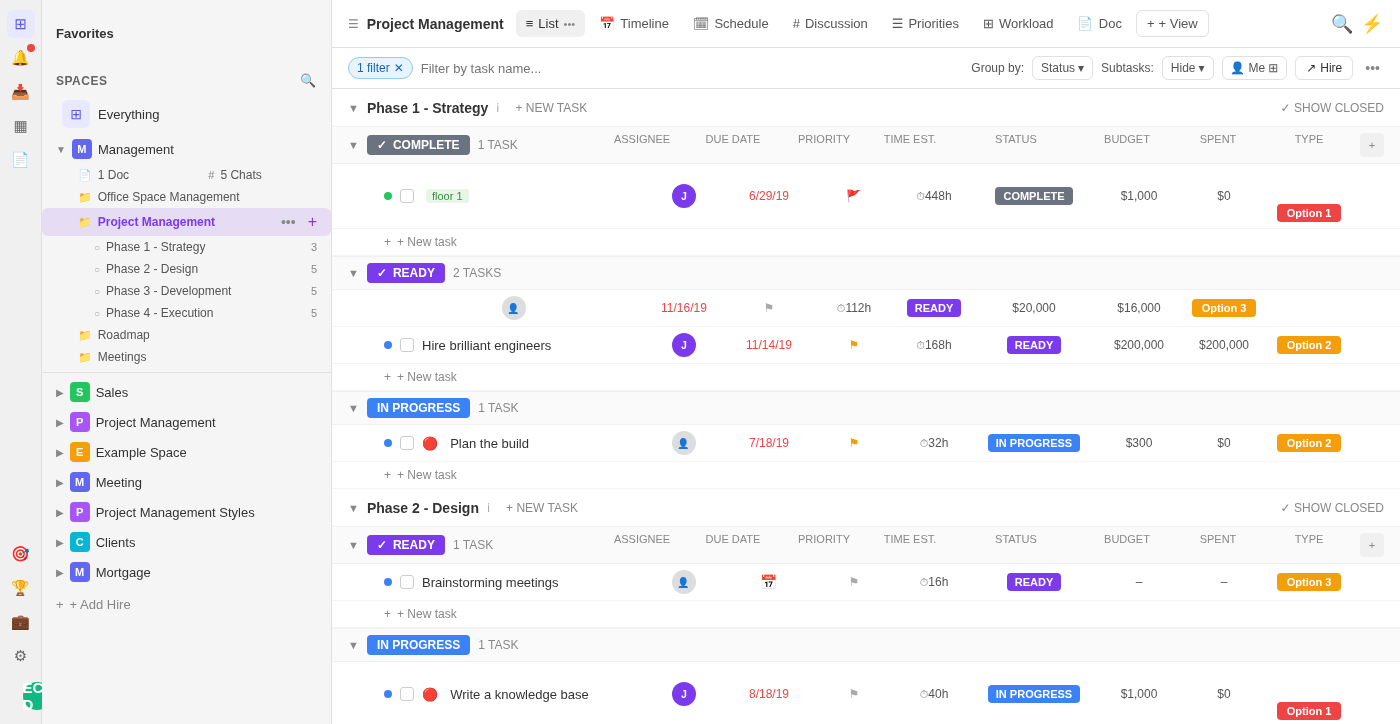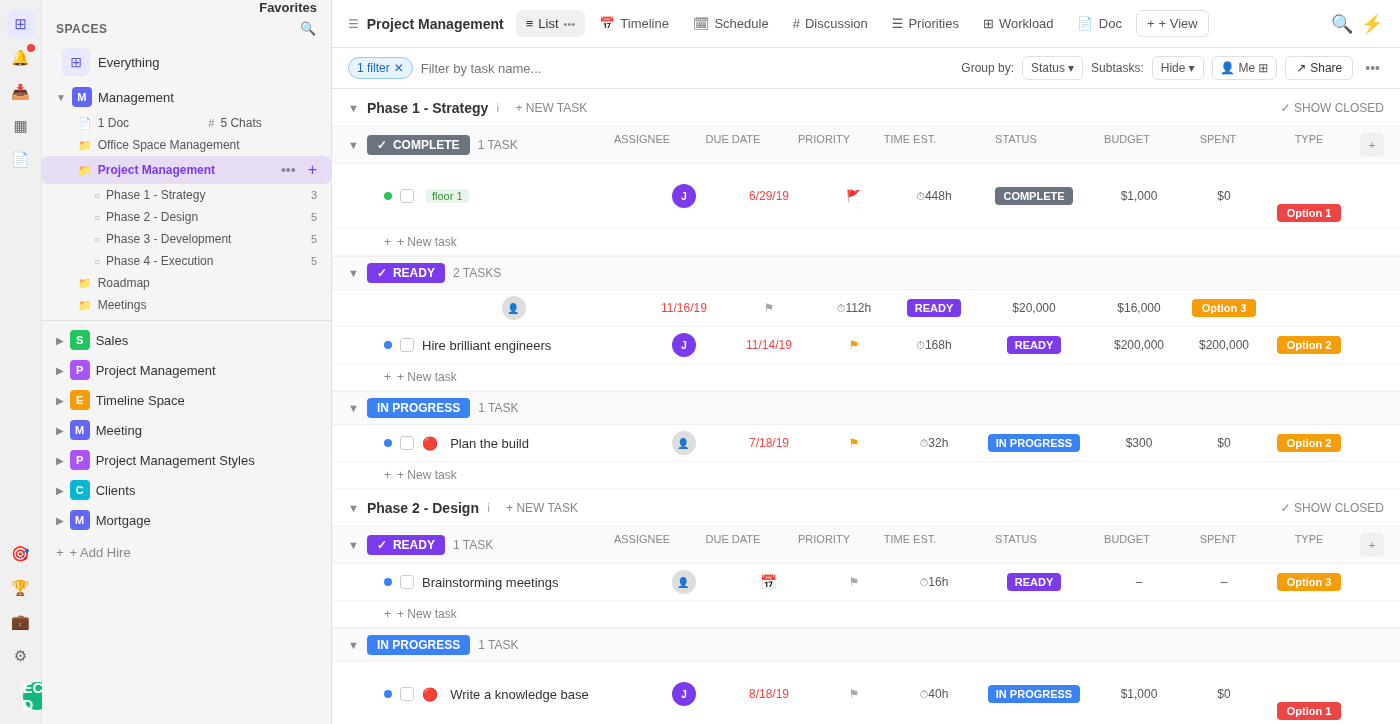--- a/index.html
+++ b/index.html
@@ -1,20 +1,20 @@
 <!DOCTYPE html>
 <html><head>
   <meta charset="utf-8">
   <style>
     * { box-sizing: border-box; margin: 0; padding: 0; }
     body { font-family: -apple-system, BlinkMacSystemFont, 'Segoe UI', sans-serif; font-size: 13px; background: #fff; display: flex; height: 724px; overflow: hidden; }
 
     
     #sidebar { width: 290px; background: #f5f5f5; border-right: 1px solid #e0e0e0; display: flex; flex-direction: column; height: 100%; overflow-y: auto; }
-    .sidebar-header { padding: 0 14px; display: flex; align-items: center; justify-content: flex-end; }
+    .sidebar-header { padding: 26px 14px; display: flex; align-items: center; justify-content: flex-start; }
     .sidebar-header-title { font-weight: 600; font-size: 13px; color: #333; }
     .sidebar-spaces-header { padding: 6px 14px; display: flex; align-items: center; justify-content: space-between; }
     .sidebar-spaces-title { font-size: 12px; font-weight: 600; color: #666; text-transform: uppercase; letter-spacing: 0.5px; }
     .sidebar-icon-btn { width: 28px; height: 28px; border-radius: 6px; display: flex; align-items: center; justify-content: center; color: #666; cursor: pointer; font-size: 14px; }
     .sidebar-icon-btn.active { background: #e8e8ff; color: #5b5bd6; }
 
     .nav-item { display: flex; align-items: center; padding: 5px 14px; cursor: pointer; border-radius: 6px; margin: 1px 6px; gap: 8px; }
     .nav-item-label { flex: 1; font-size: 13px; color: #333; }
 
     .space-item { display: flex; align-items: center; padding: 5px 14px; cursor: pointer; gap: 6px; }
@@ -201,21 +201,21 @@
 
   <div class="space-item">
     <span style="color:#888;font-size:10px;">▶</span>
     <div class="space-avatar" style="background:#a855f7;">P</div>
     <span class="space-item-label">Project Management</span>
   </div>
 
   <div class="space-item">
     <span style="color:#888;font-size:10px;">▶</span>
     <div class="space-avatar" style="background:#f59e0b;">E</div>
-    <span class="space-item-label">Timeline Space</span>
+    <span class="space-item-label">Example Space</span>
   </div>
 
   <div class="space-item">
     <span style="color:#888;font-size:10px;">▶</span>
     <div class="space-avatar" style="background:#6366f1;">M</div>
     <span class="space-item-label">Meeting</span>
   </div>
 
   <div class="space-item">
     <span style="color:#888;font-size:10px;">▶</span>
@@ -302,21 +302,21 @@
         <span>Hide</span>
         <span>▾</span>
       </div>
       <div class="filter-btn">
         <span>👤</span>
         <span>Me</span>
         <span>⊞</span>
       </div>
       <div class="filter-share-btn">
         <span>↗</span>
-        <span>Share</span>
+        <span>Hire</span>
       </div>
       <span class="three-dots">•••</span>
     </div>
   </div>
 
   <div class="content">
 
     <div class="phase-section">
       <div class="phase-header">
         <span style="color:#888;font-size:11px;">▼</span>

